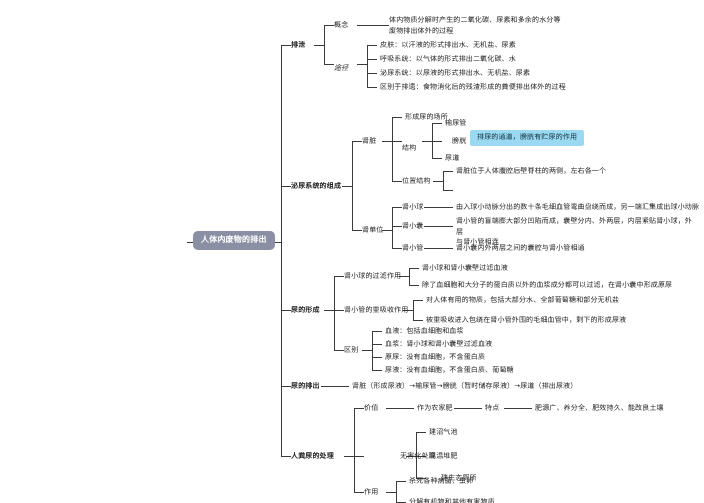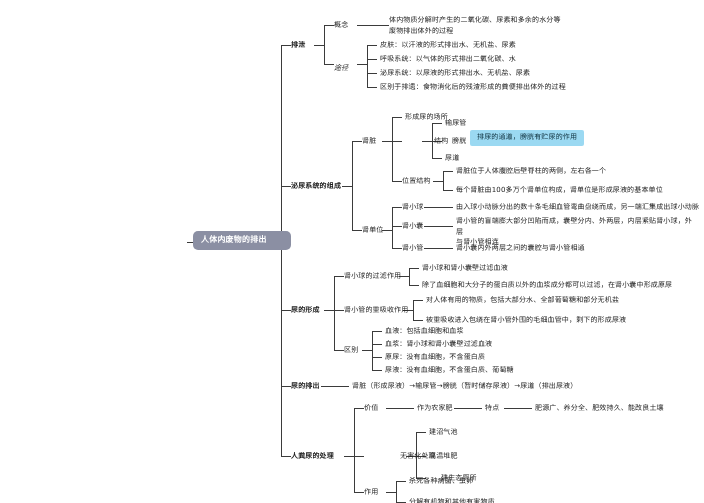--- a/index.html
+++ b/index.html
@@ -65,21 +65,21 @@
     box-shadow: 0 0 0 1px rgba(0,0,0,0.04);
   }
   .root .line2 { display: block; }
 
   
   .pill {
     left: 193px;
     top: 231px;
     background: #8b8fa3;
     border-radius: 5px;
-    padding: 4px 24px 5px 8px;
+    padding: 4px 8px 5px 8px;
     color: #ffffff;
     font-size: 8px;
     font-weight: bold;
     letter-spacing: 0.2px;
   }
 
   
   .t {
     font-size: 7px;
     color: #1d1d1d;
@@ -225,28 +225,27 @@
   </div>
   <div class="node t" style="left:334px; top:64px;font-style:italic;">途径</div>
   <div class="node t" style="left:380px; top:41px;">皮肤：以汗液的形式排出水、无机盐、尿素</div>
   <div class="node t" style="left:380px; top:55px;">呼吸系统：以气体的形式排出二氧化碳、水</div>
   <div class="node t" style="left:380px; top:69px;">泌尿系统：以尿液的形式排出水、无机盐、尿素</div>
   <div class="node t" style="left:380px; top:83px;">区别于排遗：食物消化后的残渣形成的粪便排出体外的过程</div>
 
   <div class="node t b" style="left:291px; top:182px;">泌尿系统的组成</div>
   <div class="node t" style="left:362px; top:137px;">肾脏</div>
   <div class="node t" style="left:405px; top:113px;">形成尿的场所</div>
-  <div class="node t" style="left:402px; top:137px;margin-left:32px;">结构</div>
+  <div class="node t" style="left:402px; top:144px;">结构</div>
   <div class="node t" style="left:445px; top:119px;">输尿管</div>
   <div class="node t" style="left:445px; top:137px;padding-left:7px;">膀胱</div>
   <div class="node t" style="left:445px; top:154px;">尿道</div>
   <div class="node hl" style="position:absolute; left:470px; top:130px;">排尿的通道，膀胱有贮尿的作用</div>
   <div class="node t" style="left:402px; top:177px;">位置结构</div>
   <div class="node t" style="left:456px; top:167px;">肾脏位于人体腹腔后壁脊柱的两侧，左右各一个</div>
-  <div class="node t" style="left:456px; top:186px;">每个肾脏由100多万个肾单位构成，肾单位是形成尿液的基本单位</div>
 
   <div class="node t" style="left:362px; top:226px;">肾单位</div>
   <div class="node t" style="left:402px; top:203px;">肾小球</div>
   <div class="node t" style="left:456px; top:203px;">由入球小动脉分出的数十条毛细血管弯曲盘绕而成，另一端汇集成出球小动脉</div>
   <div class="node t" style="left:402px; top:222px;">肾小囊</div>
   <div class="node t wrap" style="left:456px; top:216px; width:240px;">
     <span>肾小管的盲端膨大部分凹陷而成，囊壁分内、外两层，内层紧贴肾小球，外层</span><br>
     <span>与肾小管相连</span>
   </div>
   <div class="node t" style="left:402px; top:244px;">肾小管</div>

